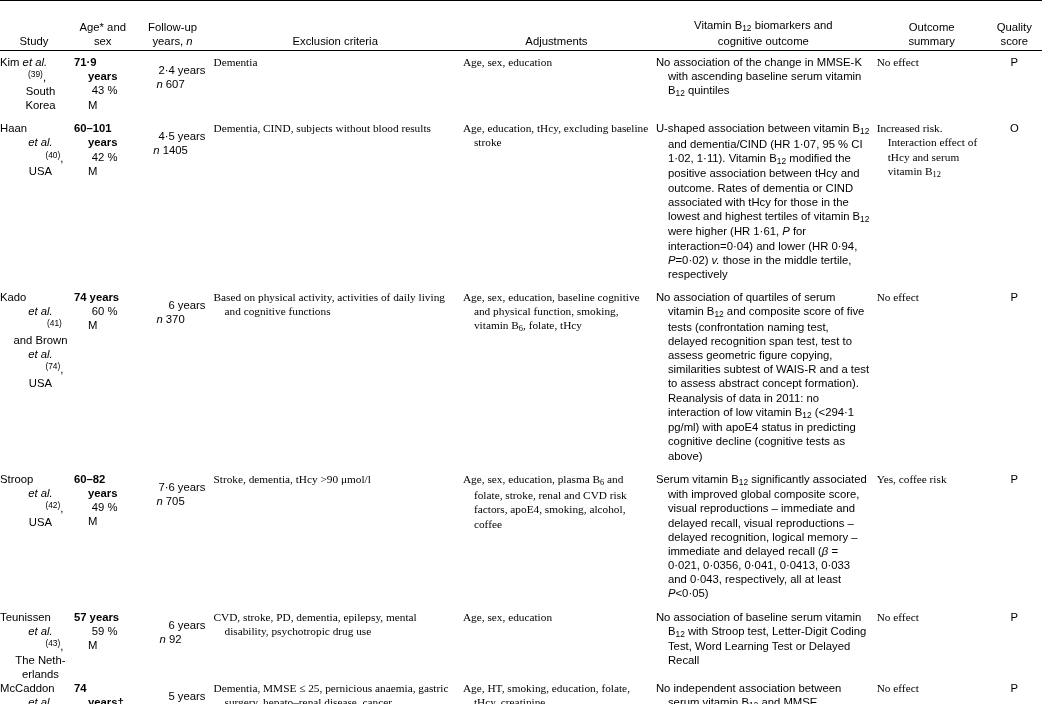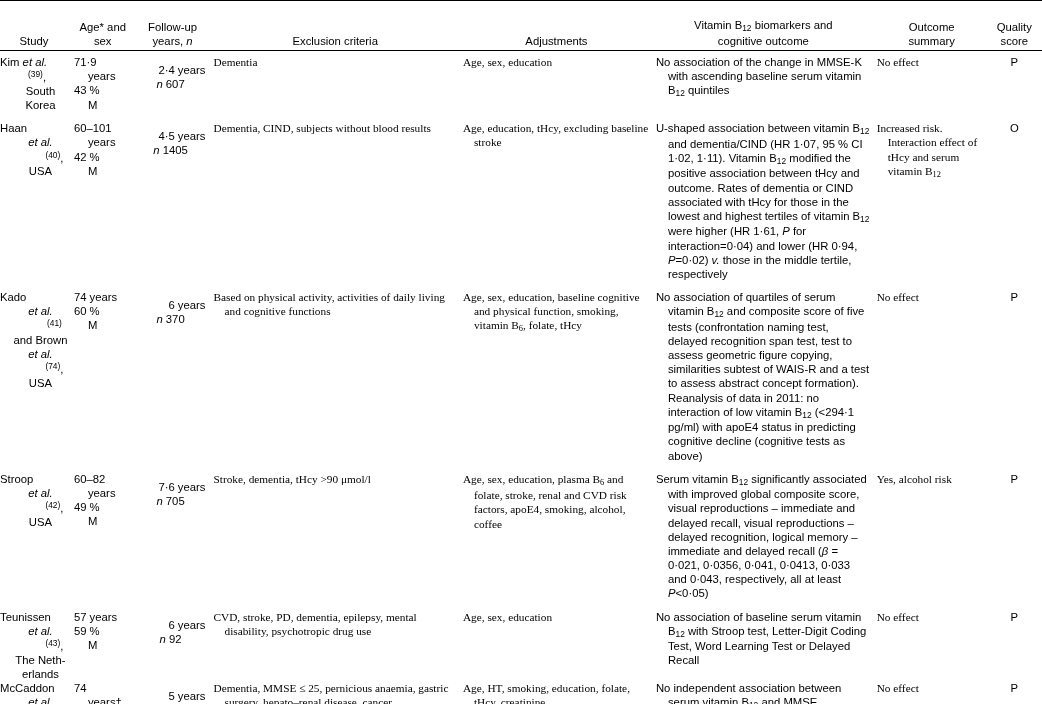--- a/index.html
+++ b/index.html
@@ -69,22 +69,22 @@
     padding-left: 12px;
     text-indent: -12px;
   }
 
   
   .ralign { text-align: right; padding-right: 8px; }
   .center { text-align: center; }
 
   
   .agebox { }
-  .agebox .l1 { display:block; }
-  .agebox .l2 { display:block; text-align:left; padding-right:14px;}
+  .agebox .l1 { display:block;font-weight:bold; }
+  .agebox .l2 { display:block; text-align:right; padding-right:14px;}
   .agebox .l3 { display:block; text-align:left; padding-left:14px;}
 
   .fu .l1 { display:block;margin-top:8px; }
   .fu .l2 { display:block; text-align:center; padding-right:2px; }
 
   sub { font-size: 0.74em; vertical-align: -0.24em; }
   sup { font-size: 0.74em; vertical-align: 0.42em; margin-left: 28px; }
   i, .it { font-style: italic; }
 
   .study-name { display:block; }
@@ -234,21 +234,21 @@
             <span class="l2">49 %</span>
             <span class="l3">M</span>
           </td>
           <td class="fu ralign">
             <span class="l1">7·6 years</span>
             <span class="l2"><i>n</i> 705</span>
           </td>
           <td class="hang">Stroke, dementia, tHcy &gt;90 μmol/l</td>
           <td class="hang">Age, sex, education, plasma B<sub>6</sub> and folate, stroke, renal and CVD risk factors, apoE4, smoking, alcohol, coffee</td>
           <td class="hang-wide">Serum vitamin B<sub>12</sub> significantly associated with improved global composite score, visual reproductions – immediate and delayed recall, visual reproductions – delayed recognition, logical memory – immediate and delayed recall (<i>β</i> = 0·021, 0·0356, 0·041, 0·0413, 0·033 and 0·043, respectively, all at least <i>P</i>&lt;0·05)</td>
-          <td class="hang">Yes, alcohol risk</td>
+          <td class="hang">Yes, coffee risk</td>
           <td class="center">P</td>
         </tr>
         <tr class="spacer">
           <td colspan="8" style="height: 9px;"></td>
         </tr>
         <tr>
           <td>
             <span class="study-name">Teunissen</span>
             <span class="study-sub"><i>et al.</i><sup>(43)</sup>,</span>
             <span class="study-sub">The Neth-</span>

